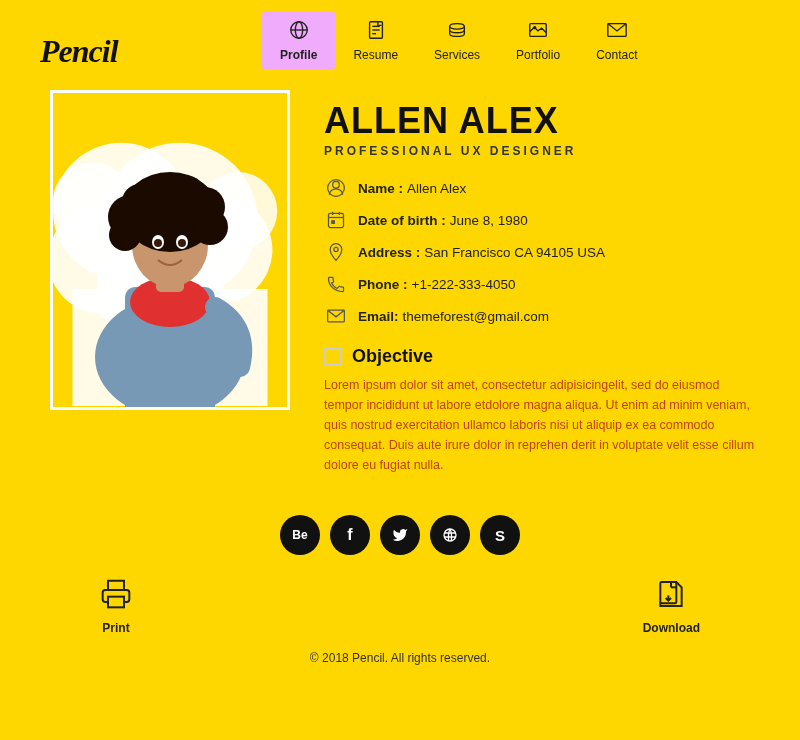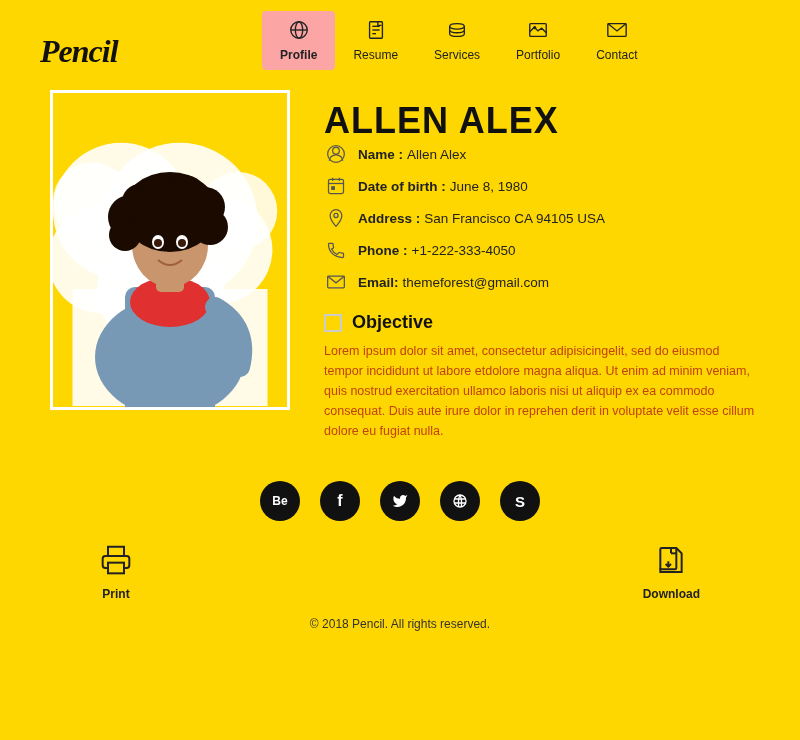--- a/index.html
+++ b/index.html
@@ -42,21 +42,21 @@
       flex-direction: column;
       align-items: center;
       padding: 8px 18px;
       cursor: pointer;
       font-size: 13px;
       color: #222;
       text-decoration: none;
       min-width: 70px;
     }
     .nav-item.active {
-      background: #fca5a5;
+      background: #f0abfc;
       border-radius: 4px;
     }
     .nav-item .nav-icon {
       font-size: 20px;
       margin-bottom: 2px;
       line-height: 1.2;
     }
     .nav-label {
       font-size: 12px;
       color: #222;
@@ -156,21 +156,21 @@
     .objective-text {
       font-size: 12.5px;
       color: #c2410c;
       line-height: 1.6;
     }
 
     
     .social-section {
       display: flex;
       justify-content: center;
-      gap: 20px;
+      gap: 10px;
       margin-top: 20px;
       padding: 10px 0;
     }
     .social-btn {
       width: 40px;
       height: 40px;
       border-radius: 50%;
       background: #111;
       color: #fff;
       display: flex;
@@ -331,20 +331,21 @@
 
         <path d="M88 133 Q100 143 112 133" stroke="#a06040" stroke-width="2" fill="none"></path>
 
         <path d="M145 180 Q180 200 170 240" stroke="#7899b5" stroke-width="20" fill="none" stroke-linecap="round"></path>
       </svg>
     </div>
   </div>
 
   <div class="info-section">
     <div class="person-name">ALLEN ALEX</div>
+    <div class="person-title">PROFESSIONAL UX DESIGNER</div>
 
     <div class="detail-row">
       <span class="detail-icon">
         <svg viewBox="0 0 24 24" fill="none" stroke="#555" stroke-width="1.5">
           <circle cx="12" cy="8" r="4"></circle>
           <path d="M4 20c0-4 3.58-7 8-7s8 3 8 7"></path>
           <circle cx="12" cy="12" r="10"></circle>
         </svg>
       </span>
       <span class="detail-label">Name :</span>

